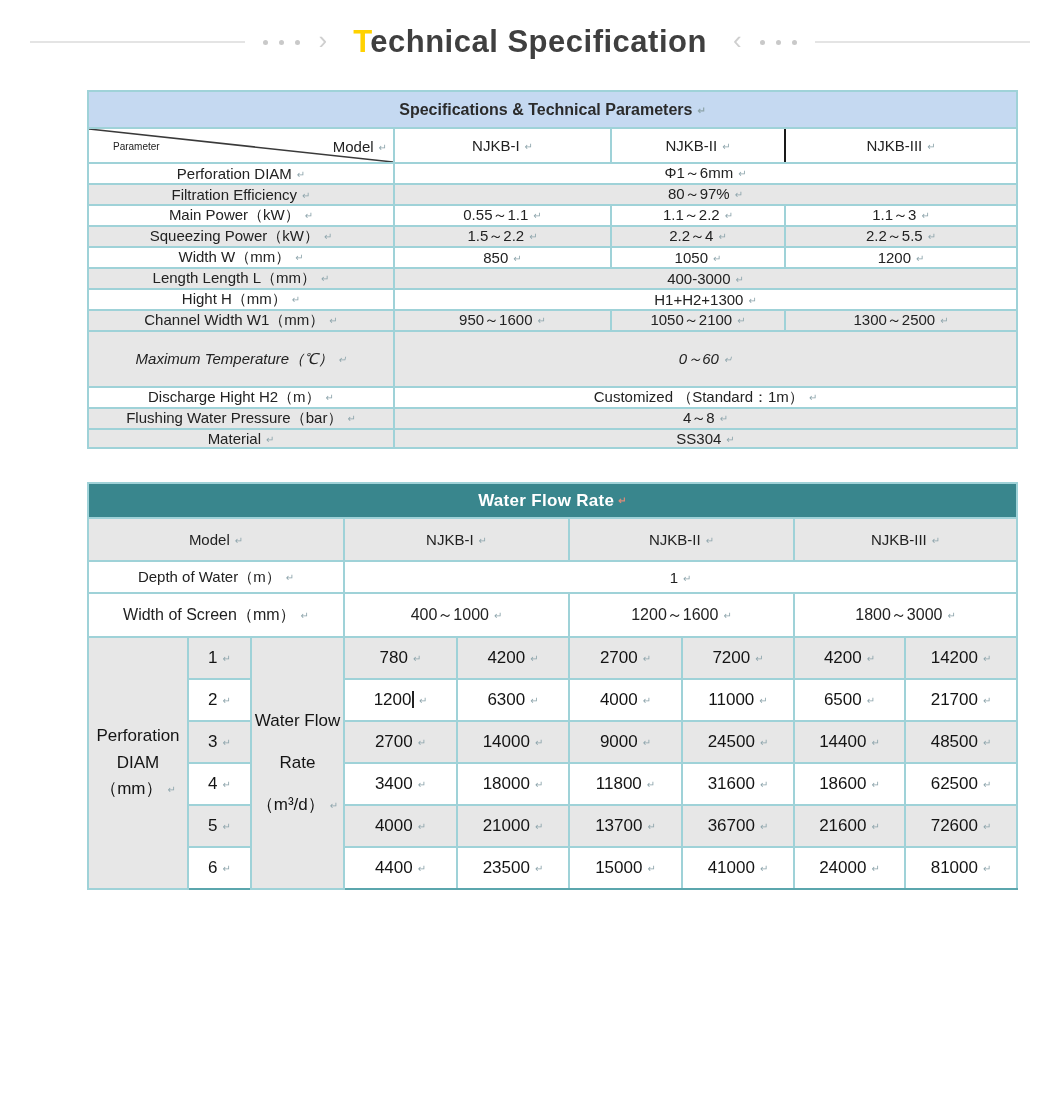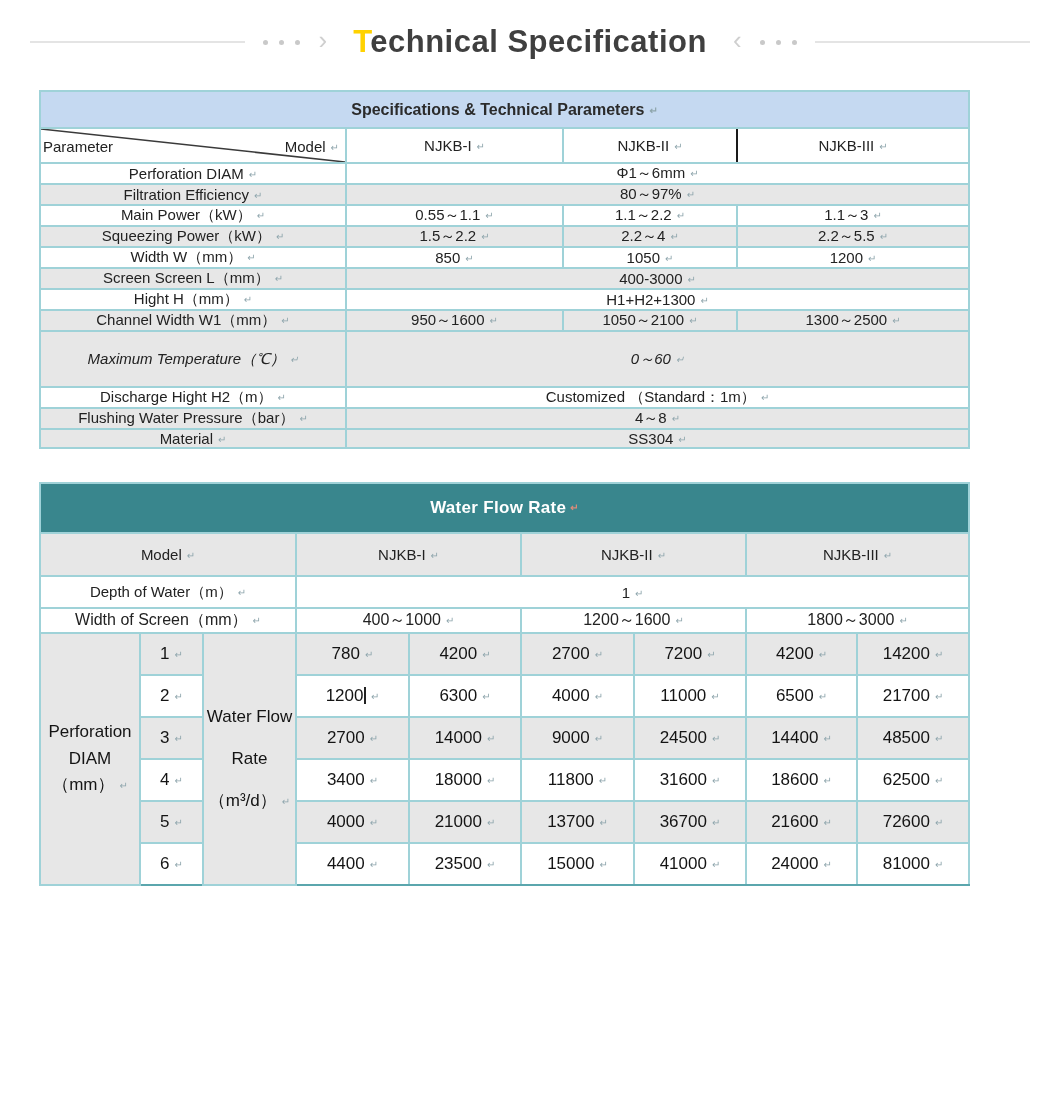--- a/index.html
+++ b/index.html
@@ -25,21 +25,21 @@
   .deco-line{flex:1 1 auto;height:2px;background:#e4e4e4;}
   .dots{display:flex;gap:11px;align-items:center;padding:0 6px;}
   .dot{width:5px;height:5px;border-radius:50%;background:#c9c9c9;display:block;}
   .chev{font-size:26px;line-height:1;color:#cfcfcf;font-weight:400;transform:translateY(-2px);}
   h1.page-title{
     font-size:31px;font-weight:700;color:#3f3f3f;letter-spacing:.5px;
     padding:0 14px;white-space:nowrap;
   }
   h1.page-title .hl{color:#ffd200;}
   
-  table{border-collapse:collapse;table-layout:fixed;margin-left:39px;}
+  table{border-collapse:collapse;table-layout:fixed;margin-left:87px;}
   td,th{
     border:2px solid var(--teal-border);
     text-align:center;vertical-align:middle;
     font-size:15px;color:#222;font-weight:400;
     overflow:hidden;
   }
   .rm::after{content:"↵";font-size:10px;color:var(--mark);margin-left:5px;vertical-align:1px;}
   .rm-w::after{content:"↵";font-size:10px;color:#d98c7a;margin-left:4px;vertical-align:2px;}
   
   .spec{width:929px;margin-top:24px;}
@@ -48,31 +48,31 @@
     background:var(--blue-head);height:37px;
     font-weight:700;font-size:16px;color:#2b2b2b;
   }
   .spec .model-row td{height:35px;}
   .spec .black-v{border-left:2px solid #1a1a1a;border-right:2px solid #1a1a1a;}
   .spec .shade td{background:var(--gray-row);}
   .spec .tall td{height:56px;font-style:italic;}
   .corner{position:relative;padding:0;}
   .corner .diag{position:absolute;inset:0;width:100%;height:100%;}
   .corner .diag line{stroke:#3a3a3a;stroke-width:1.5;vector-effect:non-scaling-stroke;}
-  .corner .p-label{position:absolute;left:2px;top:50%;transform:translateY(-50%);font-size:15px;}
+  .corner .p-label{position:absolute;left:24px;top:50%;transform:translateY(-50%);font-size:10px;}
   .corner .m-label{position:absolute;right:6px;top:50%;transform:translateY(-50%);font-size:15px;}
   
   .flow{width:929px;margin-top:33px;}
   .flow .teal-head{
-    background:var(--teal-head);height:50px;
+    background:var(--teal-head);height:35px;
     font-weight:700;font-size:17px;color:#ffffff;letter-spacing:.3px;
   }
   .flow .model-row td{height:43px;background:var(--gray-row);font-size:15px;}
   .flow .depth-row td{height:32px;}
-  .flow .width-row td{height:25px;font-size:16px;}
+  .flow .width-row td{height:44px;font-size:16px;}
   .flow .left-label{font-size:15px;}
   .flow .matrix td{height:42px;font-size:17px;color:#141414;}
   .flow .matrix .shaded{background:var(--gray-row);}
   .flow .span-cell{background:var(--gray-row);font-size:15px;line-height:1.55;padding:0 2px;}
   .flow .mid-cell{background:var(--gray-row);font-size:16px;line-height:42px;padding:16px 2px;}
   .flow tr:last-child td{border-bottom:2px solid var(--teal-dark);}
   .caret{display:inline-block;width:1.5px;height:17px;background:#222;margin-left:1px;vertical-align:-3px;}
 </style>
 </head>
 <body>
@@ -139,21 +139,21 @@
     <td><span class="rm">2.2～4</span></td>
     <td><span class="rm">2.2～5.5</span></td>
   </tr>
   <tr>
     <td><span class="rm">Width W（mm）</span></td>
     <td><span class="rm">850</span></td>
     <td><span class="rm">1050</span></td>
     <td><span class="rm">1200</span></td>
   </tr>
   <tr class="shade">
-    <td><span class="rm">Screen Screen L（mm）</span></td>
+    <td><span class="rm">Length Length L（mm）</span></td>
     <td colspan="3"><span class="rm">400-3000</span></td>
   </tr>
   <tr>
     <td><span class="rm">Hight H（mm）</span></td>
     <td colspan="3"><span class="rm">H1+H2+1300</span></td>
   </tr>
   <tr class="shade">
     <td><span class="rm">Channel Width W1（mm）</span></td>
     <td><span class="rm">950～1600</span></td>
     <td><span class="rm">1050～2100</span></td>

